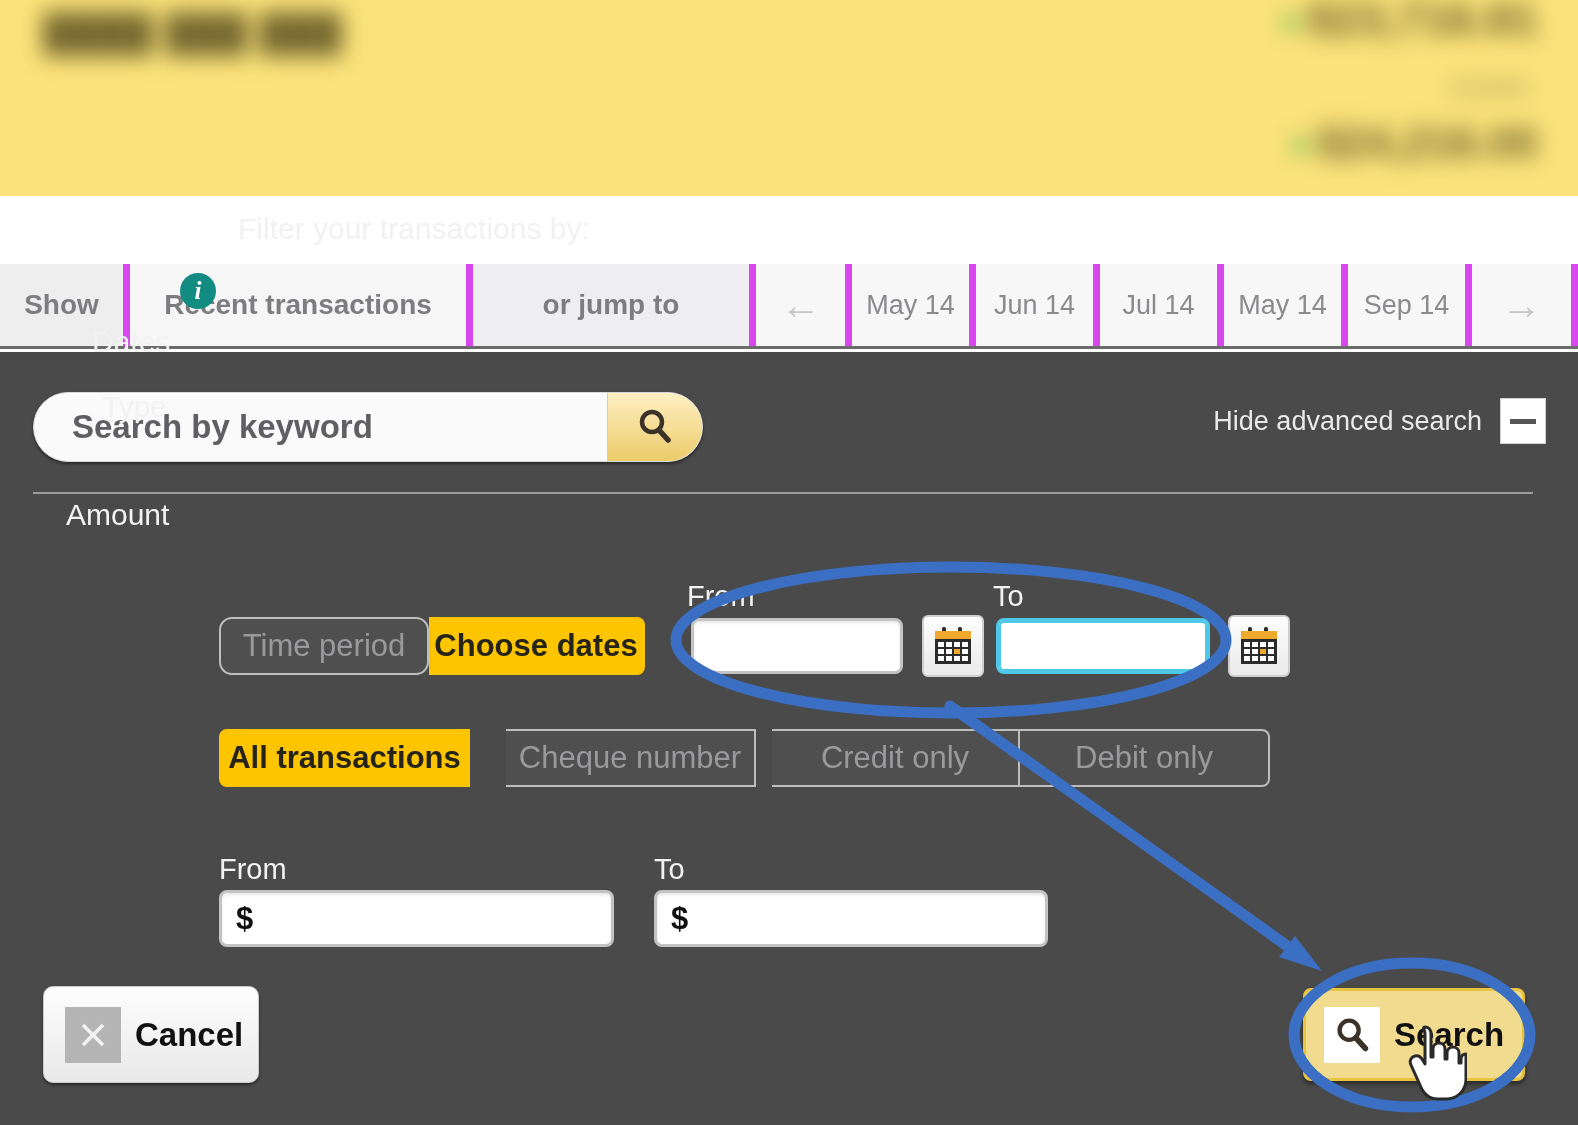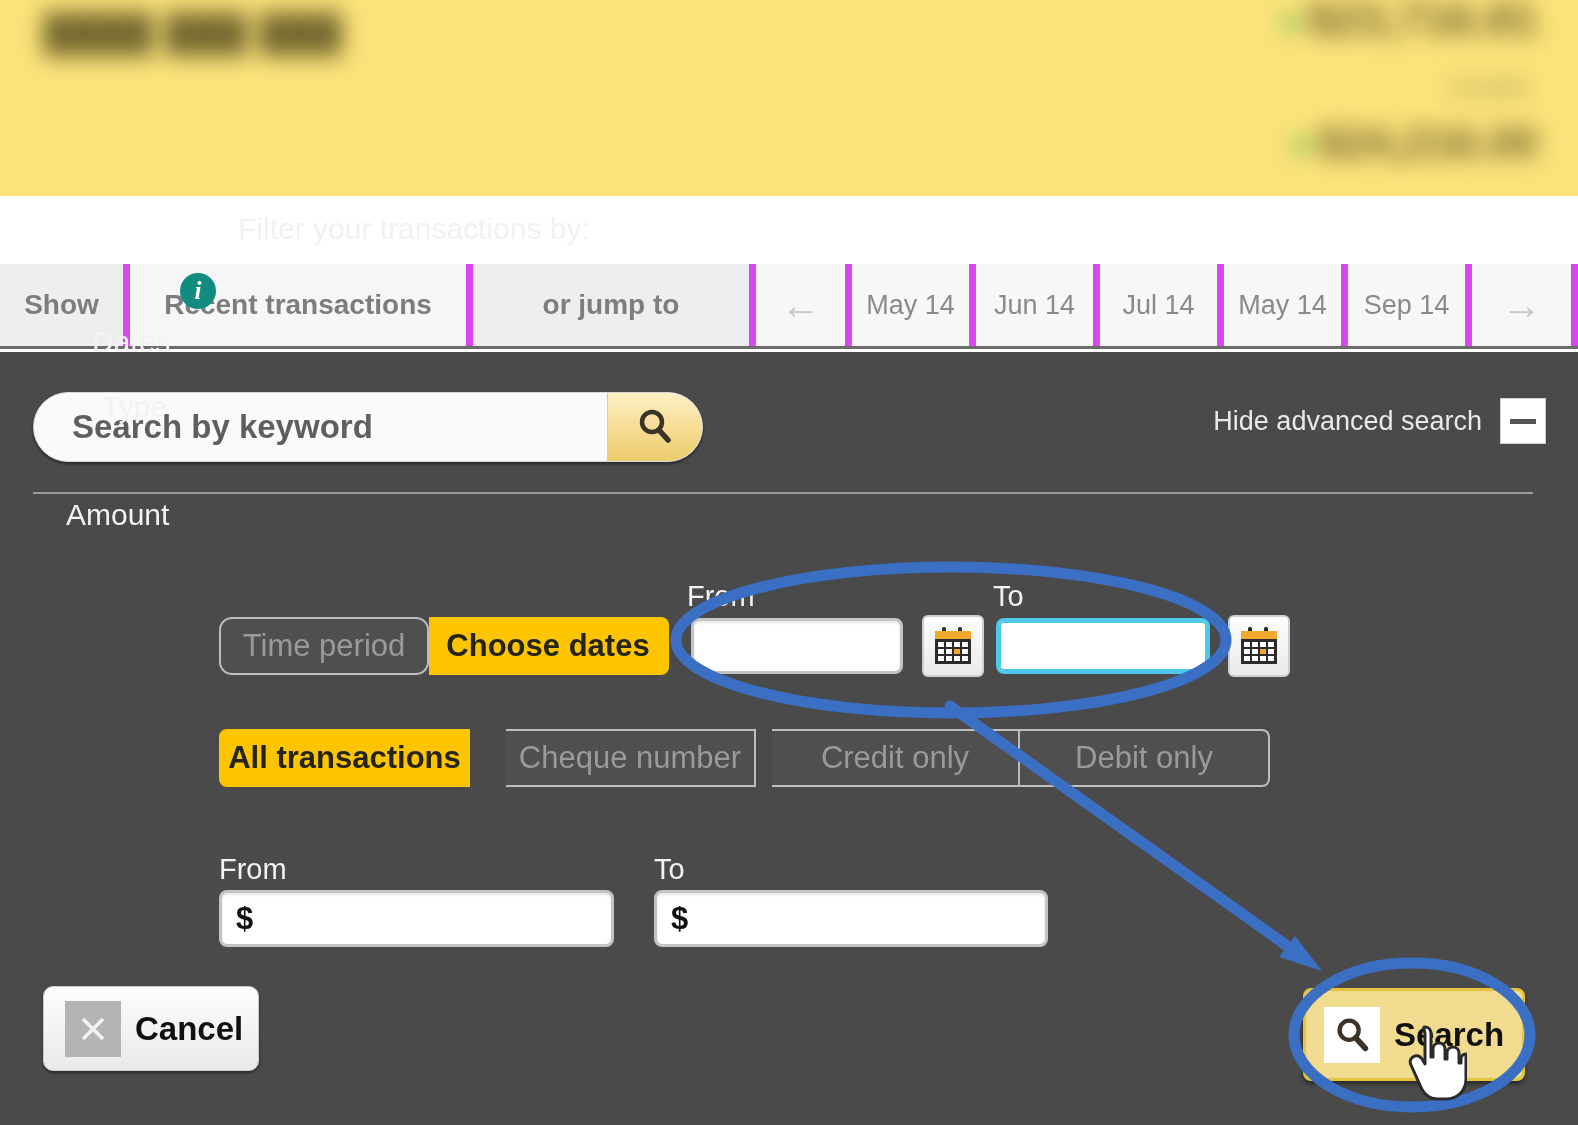--- a/index.html
+++ b/index.html
@@ -146,21 +146,21 @@
   .seg-item.active {
     background: #fdc500; color: #262417; font-weight: bold;
     border-color: #fdc500;
   }
   .seg-item:first-child { border-radius: 8px 0 0 8px; }
   .seg-item:last-child  { border-radius: 0 8px 8px 0; }
 
   #seg-dates { left: 219px; top: 617px; }
   #seg-dates .seg-item { height: 58px; }
   #seg-dates .seg-item:nth-child(1) { width: 210px; border-radius: 13px; }
-  #seg-dates .seg-item:nth-child(2) { width: 240px; }
+  #seg-dates .seg-item:nth-child(2) { width: 216px; }
 
   #seg-type { left: 219px; top: 729px; }
   #seg-type .seg-item { height: 58px; }
   #seg-type .seg-item:nth-child(1) { width: 251px; }
   #seg-type .seg-item:nth-child(2) { width: 250px; margin-left: 36px; }
   #seg-type .seg-item:nth-child(3) { width: 248px; margin-left: 16px; }
   #seg-type .seg-item:nth-child(4) { width: 250px; }
 
   
   .fld-label { position: absolute; font-size: 29px; color: #f2f2f3; }
@@ -201,21 +201,21 @@
   #amt-to-wrap   { left: 654px; top: 890px; width: 394px; height: 57px; }
   .dollar { font-size: 31px; font-weight: bold; color: #111; padding: 0 8px 0 14px; }
   .amount-input {
     flex: 1; border: none; outline: none; background: transparent;
     font-family: "Liberation Sans", sans-serif; font-size: 30px; color: #222;
     padding-right: 12px; min-width: 0;
   }
 
   
   .cancel-btn {
-    position: absolute; left: 43px; top: 986px; width: 216px; height: 85px;
+    position: absolute; left: 43px; top: 986px; width: 216px; height: 97px;
     background: linear-gradient(180deg,#fdfdfd 0%,#e9e9e9 100%);
     border: 1px solid #cbcbcb; border-radius: 10px;
     box-shadow: 0 2px 3px rgba(0,0,0,.45);
     display: flex; align-items: center; gap: 14px; padding-left: 21px;
     cursor: pointer;
   }
   .x-box {
     width: 56px; height: 56px; background: #b4b4b4;
     display: flex; align-items: center; justify-content: center; flex: none;
   }

